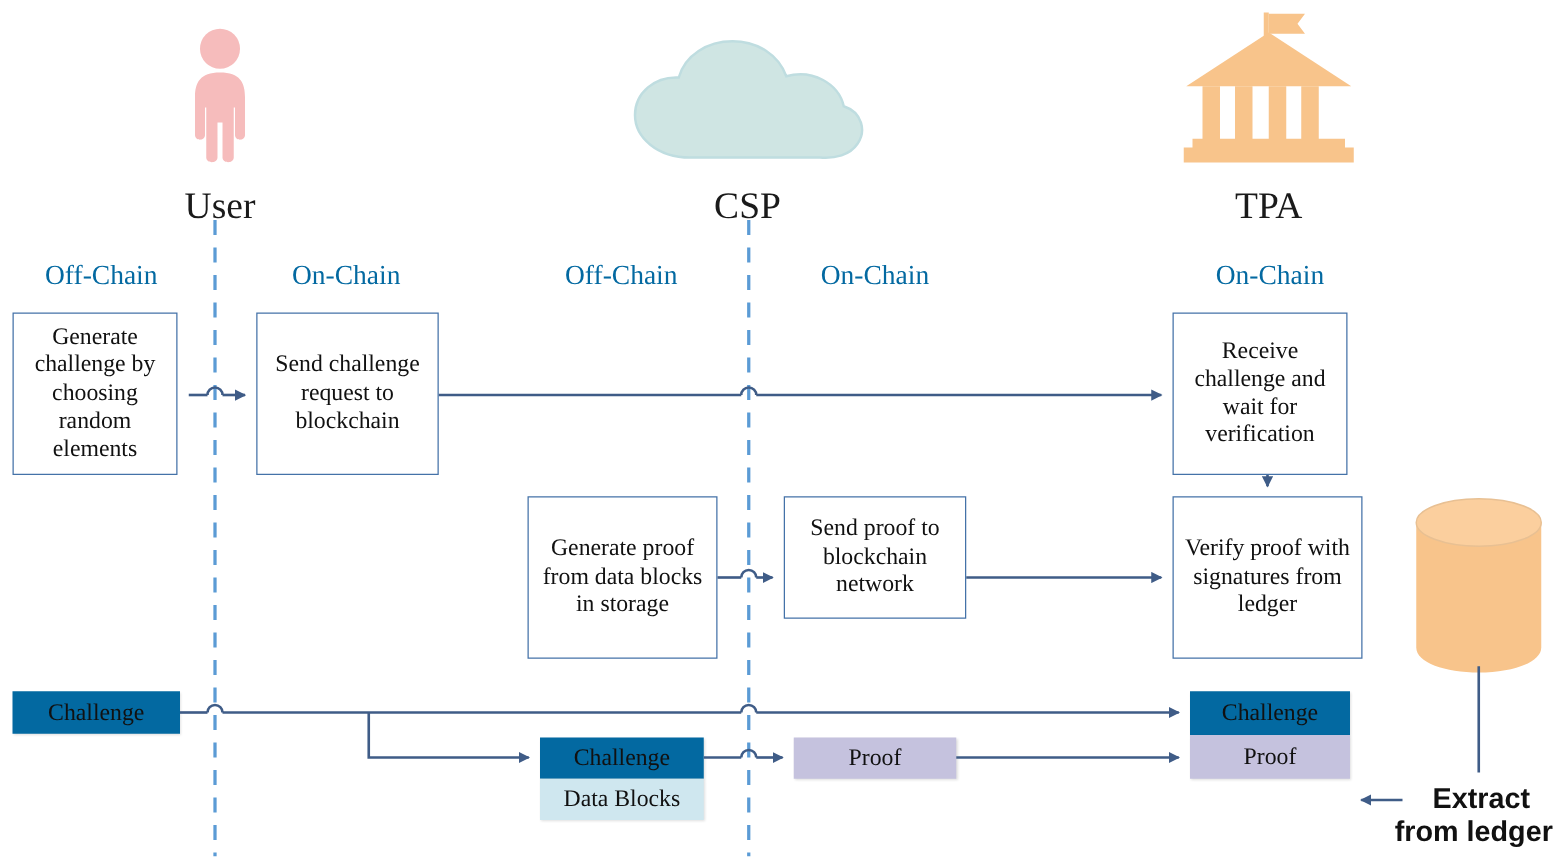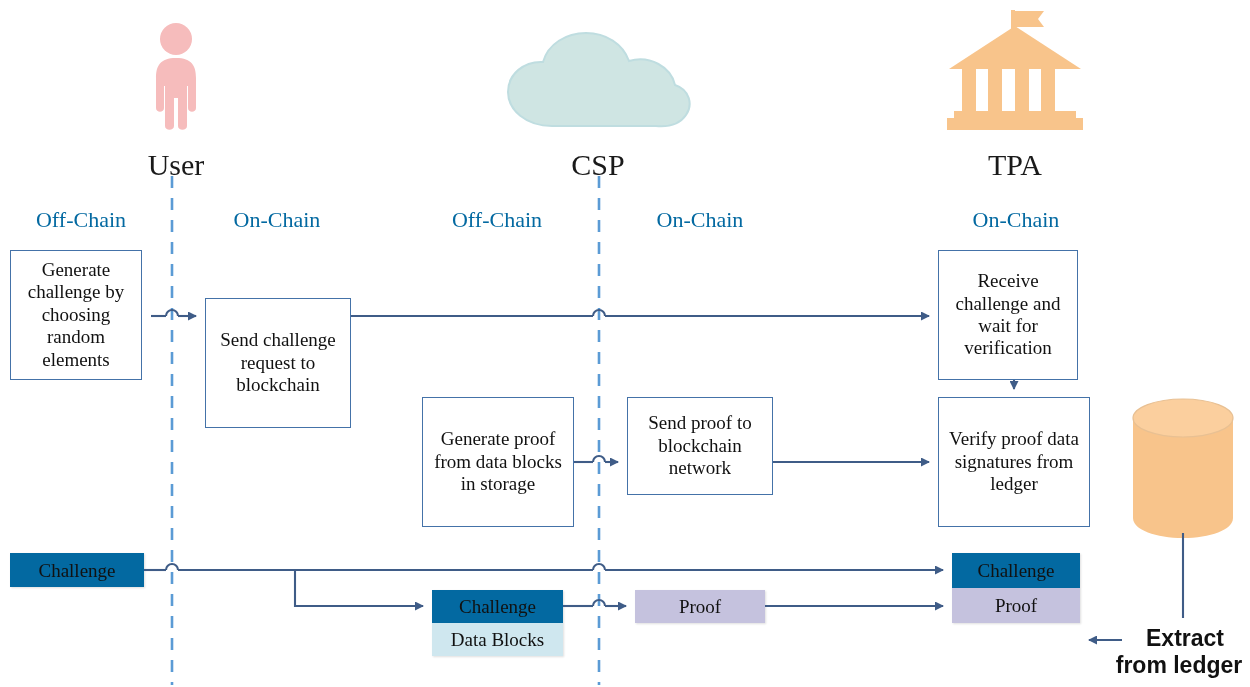--- a/index.html
+++ b/index.html
@@ -99,29 +99,29 @@
   <div class="actor-title" style="left:945px;top:150px;width:140px;">TPA</div>
 
   <div class="chain-label" style="left:6px;top:209px;width:150px;">Off-Chain</div>
   <div class="chain-label" style="left:202px;top:209px;width:150px;">On-Chain</div>
   <div class="chain-label" style="left:422px;top:209px;width:150px;">Off-Chain</div>
   <div class="chain-label" style="left:625px;top:209px;width:150px;">On-Chain</div>
   <div class="chain-label" style="left:941px;top:209px;width:150px;">On-Chain</div>
 
   <div class="pbox" style="left:10px;top:250px;width:132px;height:130px;">Generate challenge by choosing random elements</div>
 
-  <div class="pbox" style="left:205px;top:250px;width:146px;height:130px;margin-top:48px;">Send challenge request to blockchain</div>
+  <div class="pbox" style="left:205px;top:250px;width:146px;height:130px;">Send challenge request to blockchain</div>
 
   <div class="pbox" style="left:938px;top:250px;width:140px;height:130px;">Receive challenge and wait for verification</div>
 
   <div class="pbox" style="left:422px;top:397px;width:152px;height:130px;">Generate proof from data blocks in storage</div>
 
   <div class="pbox" style="left:627px;top:397px;width:146px;height:98px;">Send proof to blockchain network</div>
 
-  <div class="pbox" style="left:938px;top:397px;width:152px;height:130px;">Verify proof data signatures from ledger</div>
+  <div class="pbox" style="left:938px;top:397px;width:152px;height:130px;">Verify proof with signatures from ledger</div>
 
   <div class="chip c-challenge" style="left:10px;top:553px;width:134px;height:34px;">Challenge</div>
 
   <div class="chip c-challenge" style="left:432px;top:590px;width:131px;height:33px;">Challenge</div>
 
   <div class="chip c-data" style="left:432px;top:623px;width:131px;height:33px;">Data Blocks</div>
 
   <div class="chip c-proof" style="left:635px;top:590px;width:130px;height:33px;">Proof</div>
 
   <div class="chip c-challenge" style="left:952px;top:553px;width:128px;height:35px;">Challenge</div>

